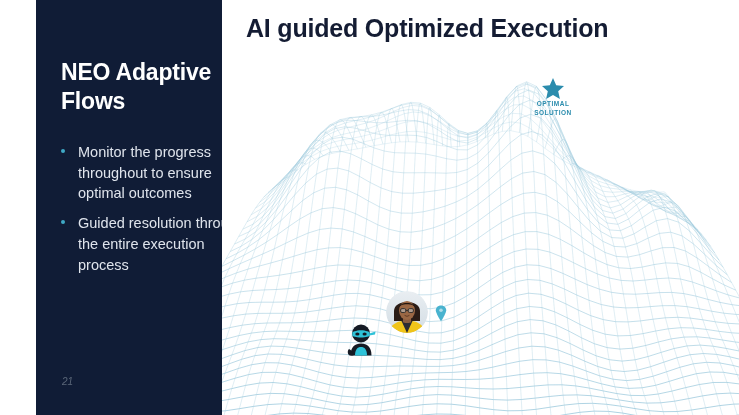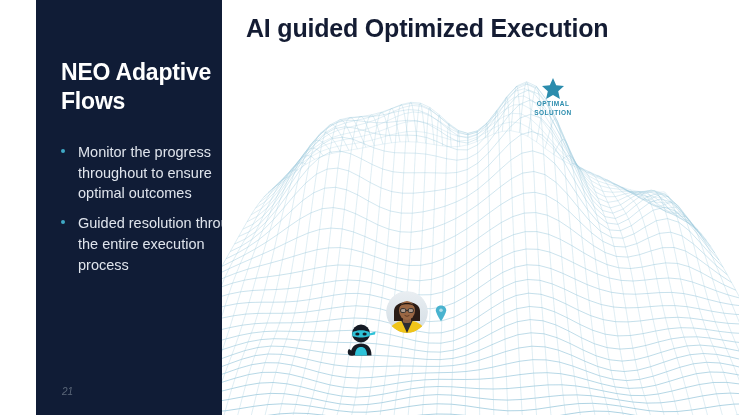--- a/index.html
+++ b/index.html
@@ -62,21 +62,21 @@
     left: 7px;
     top: 7px;
     width: 4px;
     height: 4px;
     border-radius: 50%;
     background: #3fa9c6;
   }
   .page-number {
     position: absolute;
     left: 26px;
-    bottom: 18px;
+    bottom: 28px;
     color: #5a6678;
     font-size: 10px;
     font-style: italic;
   }
 
   
   .content {
     position: absolute;
     left: 222px;
     top: 0;

